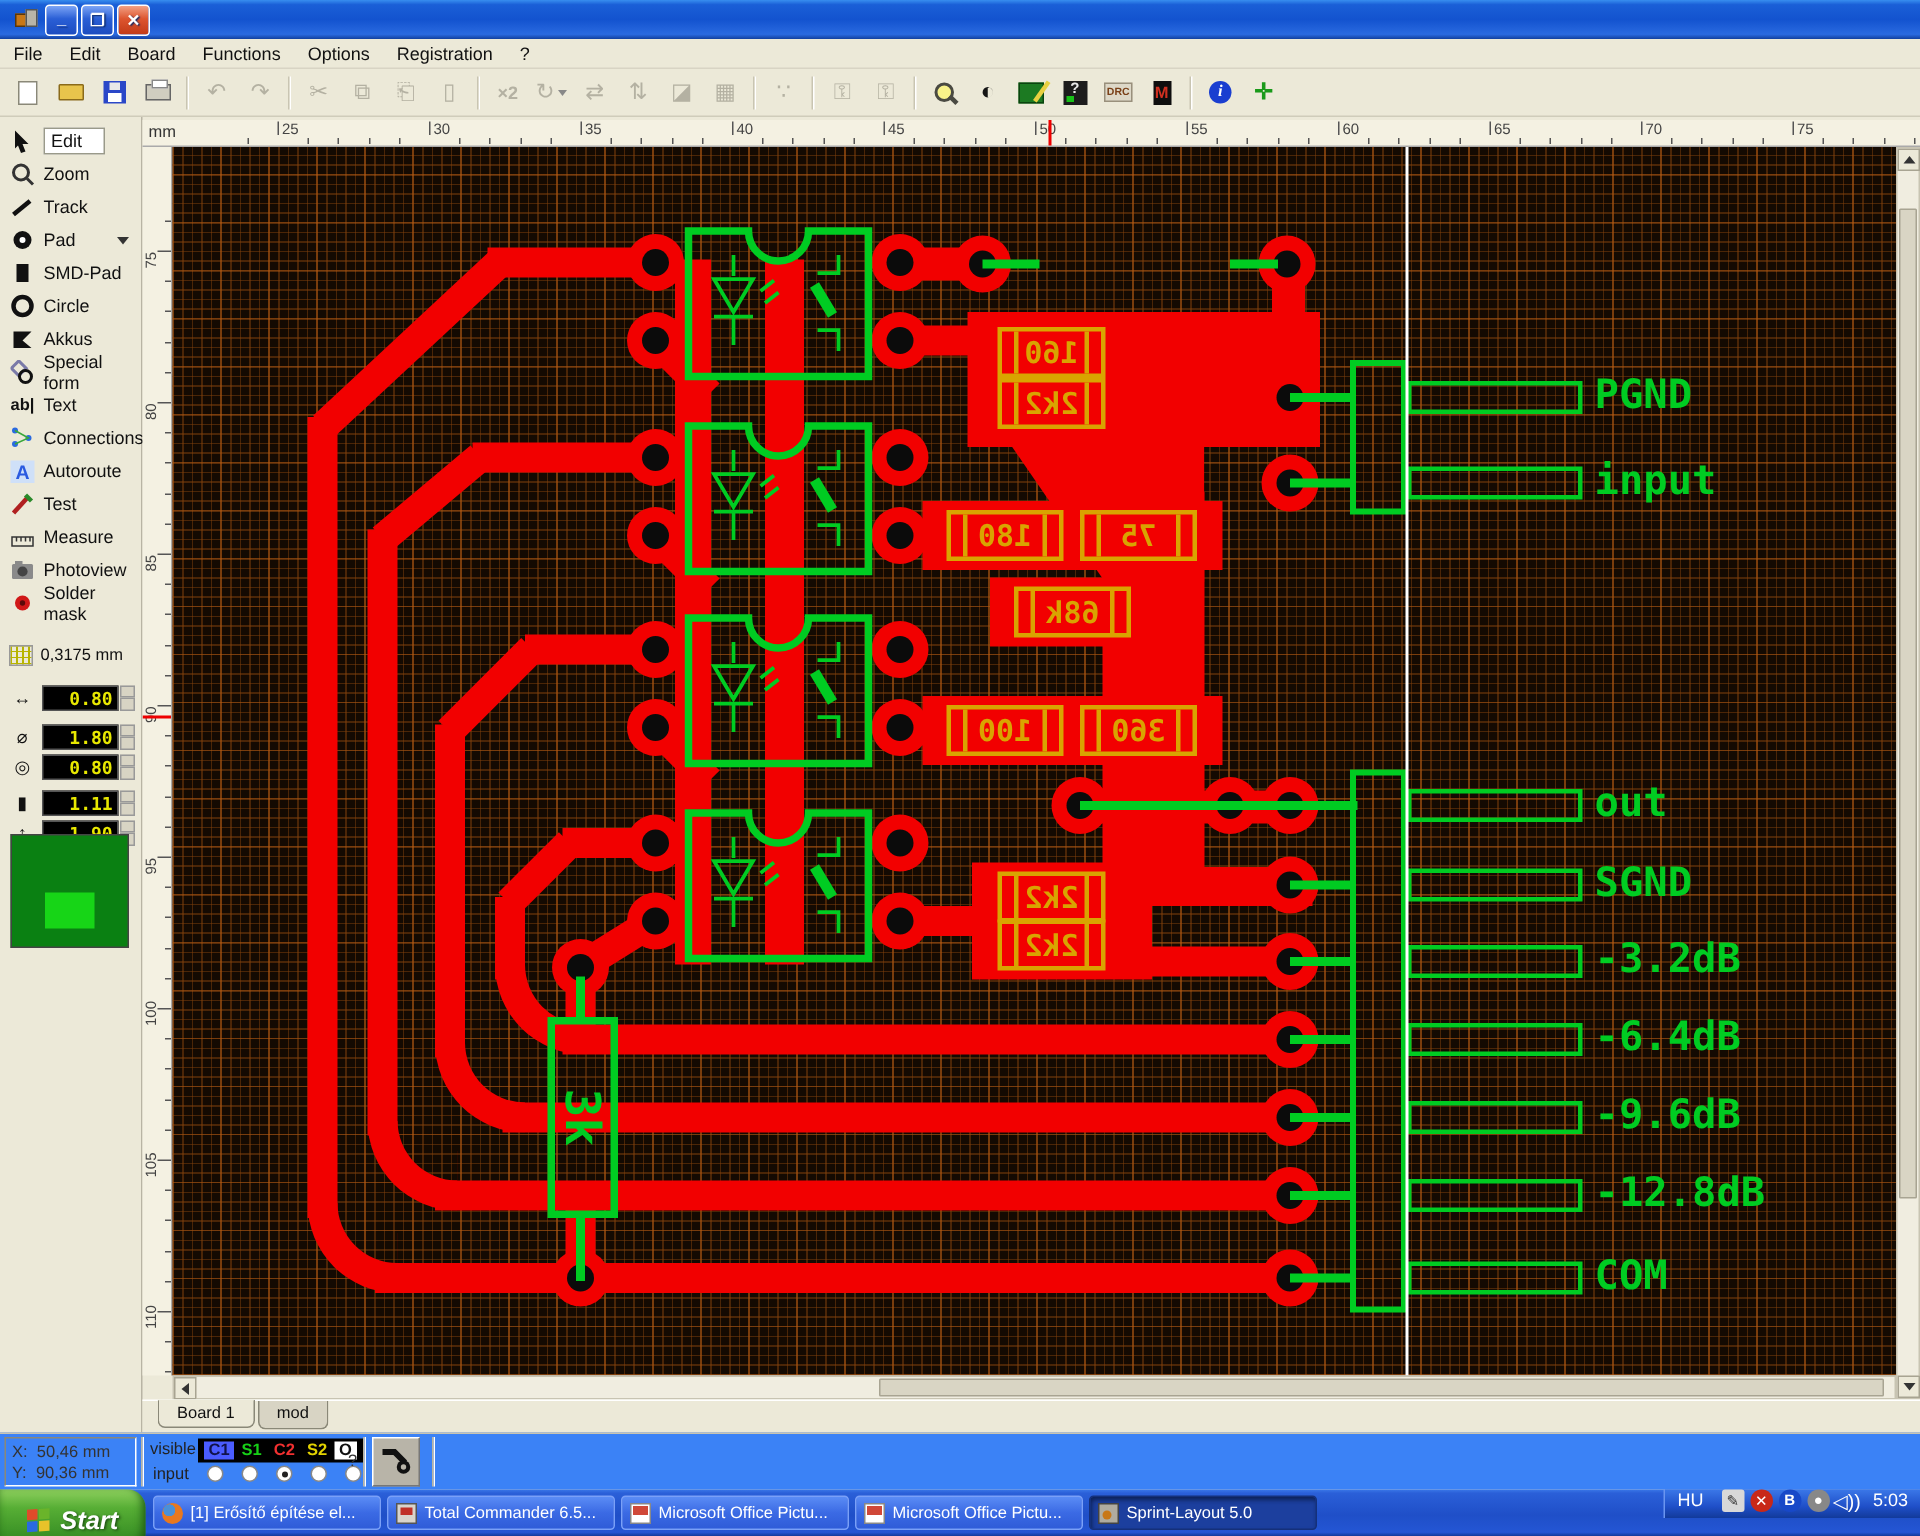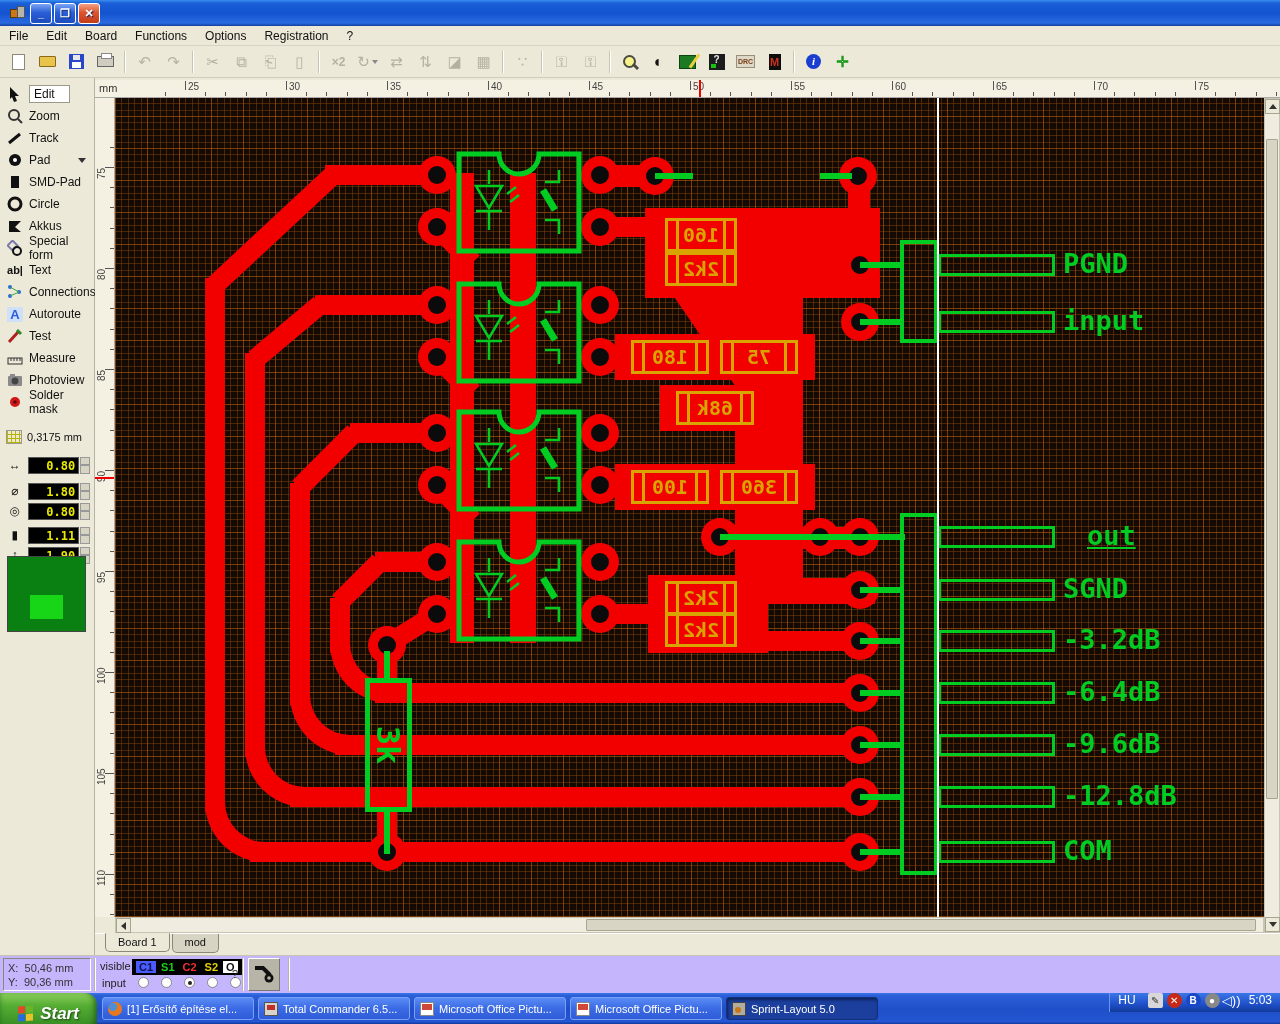--- a/index.html
+++ b/index.html
@@ -111,21 +111,21 @@
   .arr{width:0;height:0}
   .arr.l{border-top:4px solid transparent;border-bottom:4px solid transparent;border-right:5px solid #333}
   .arr.u{border-left:4px solid transparent;border-right:4px solid transparent;border-bottom:5px solid #333}
   .arr.d{border-left:4px solid transparent;border-right:4px solid transparent;border-top:5px solid #333}
 
   
   #tabs-row{position:absolute;left:95px;top:933px;width:1185px;height:22px;background:#ece9d8;border-top:1px solid #fff;display:flex;align-items:flex-start;padding-left:10px}
   .tab{height:19px;padding:2px 12px;font-size:11px;color:#111;border:1px solid #8a8878;border-top:none;
     border-radius:0 0 5px 5px;margin-right:2px;background:#d8d4c4}
   .tab.active{background:#ece9d8;font-weight:normal;border-top:1px solid #ece9d8;margin-top:-1px}
-  #statusrow{position:absolute;left:0;top:955px;width:1280px;height:38px;background:#c4b5fd;border-top:1px solid #c8c4b2;font-size:11px;color:#222}
+  #statusrow{position:absolute;left:0;top:955px;width:1280px;height:38px;background:#3b82f6;border-top:1px solid #c8c4b2;font-size:11px;color:#222}
   #xybox{position:absolute;left:3px;top:2px;width:88px;height:33px;border:1px solid;border-color:#8a8878 #fff #fff #8a8878;padding:2px 4px;line-height:14px;color:#333}
   .vsep{position:absolute;top:2px;height:33px;width:2px;border-left:1px solid #b8b4a2;border-right:1px solid #fff}
   #lay-visible{position:absolute;left:132px;top:3px;height:16px;background:#000;display:flex;align-items:center;padding:0 3px}
   .chip{font:bold 11px "Liberation Sans",sans-serif;padding:0 3px;margin:0 1px}
   #lay-active{position:absolute;left:132px;top:21px;display:flex;align-items:center}
   .rad{width:11px;height:11px;border-radius:50%;background:#fff;border:1px solid #888;margin:0 6px;position:relative}
   .rad.on:after{content:"";position:absolute;left:3px;top:3px;width:4px;height:4px;border-radius:50%;background:#222}
   #q-help{position:absolute;left:232px;top:12px;color:#333}
   #modebox{position:absolute;left:248px;top:2px;width:32px;height:33px;background:#b8b4a8;border:1px solid;border-color:#fff #777 #777 #fff;display:flex;align-items:center;justify-content:center}
   #hints{position:absolute;left:296px;top:3px;line-height:15px;color:#20205e}
@@ -806,21 +806,21 @@
     <div class="conn-body" style="position: absolute; left: 785px; top: 142px; width: 38px; height: 103px;"></div>
     <div class="conn-body" style="position: absolute; left: 785px; top: 415px; width: 38px; height: 362px;"></div>
     <div class="gstub" style="position: absolute; left: 745px; top: 164px; width: 40px; height: 6px;"></div>
     <div class="pin" style="position: absolute; left: 823px; top: 156px; width: 117px; height: 22px;"></div>
     <div class="silk" style="position: absolute; left: 948px; top: 150px;">PGND</div>
     <div class="gstub" style="position: absolute; left: 745px; top: 221px; width: 40px; height: 6px;"></div>
     <div class="pin" style="position: absolute; left: 823px; top: 213px; width: 117px; height: 22px;"></div>
     <div class="silk" style="position: absolute; left: 948px; top: 207px;">input</div>
     <div class="gstub" style="position: absolute; left: 745px; top: 436px; width: 40px; height: 6px;"></div>
     <div class="pin" style="position: absolute; left: 823px; top: 428px; width: 117px; height: 22px;"></div>
-    <div class="silk" style="position: absolute; left: 972px; top: 422px; text-decoration: underline;">out</div>
+    <div class="silk" style="position: absolute; left: 948px; top: 422px;">out</div>
     <div class="gstub" style="position: absolute; left: 745px; top: 489px; width: 40px; height: 6px;"></div>
     <div class="pin" style="position: absolute; left: 823px; top: 481px; width: 117px; height: 22px;"></div>
     <div class="silk" style="position: absolute; left: 948px; top: 475px;">SGND</div>
     <div class="gstub" style="position: absolute; left: 745px; top: 540px; width: 40px; height: 6px;"></div>
     <div class="pin" style="position: absolute; left: 823px; top: 532px; width: 117px; height: 22px;"></div>
     <div class="silk" style="position: absolute; left: 948px; top: 526px;">-3.2dB</div>
     <div class="gstub" style="position: absolute; left: 745px; top: 592px; width: 40px; height: 6px;"></div>
     <div class="pin" style="position: absolute; left: 823px; top: 584px; width: 117px; height: 22px;"></div>
     <div class="silk" style="position: absolute; left: 948px; top: 578px;">-6.4dB</div>
     <div class="gstub" style="position: absolute; left: 745px; top: 644px; width: 40px; height: 6px;"></div>

